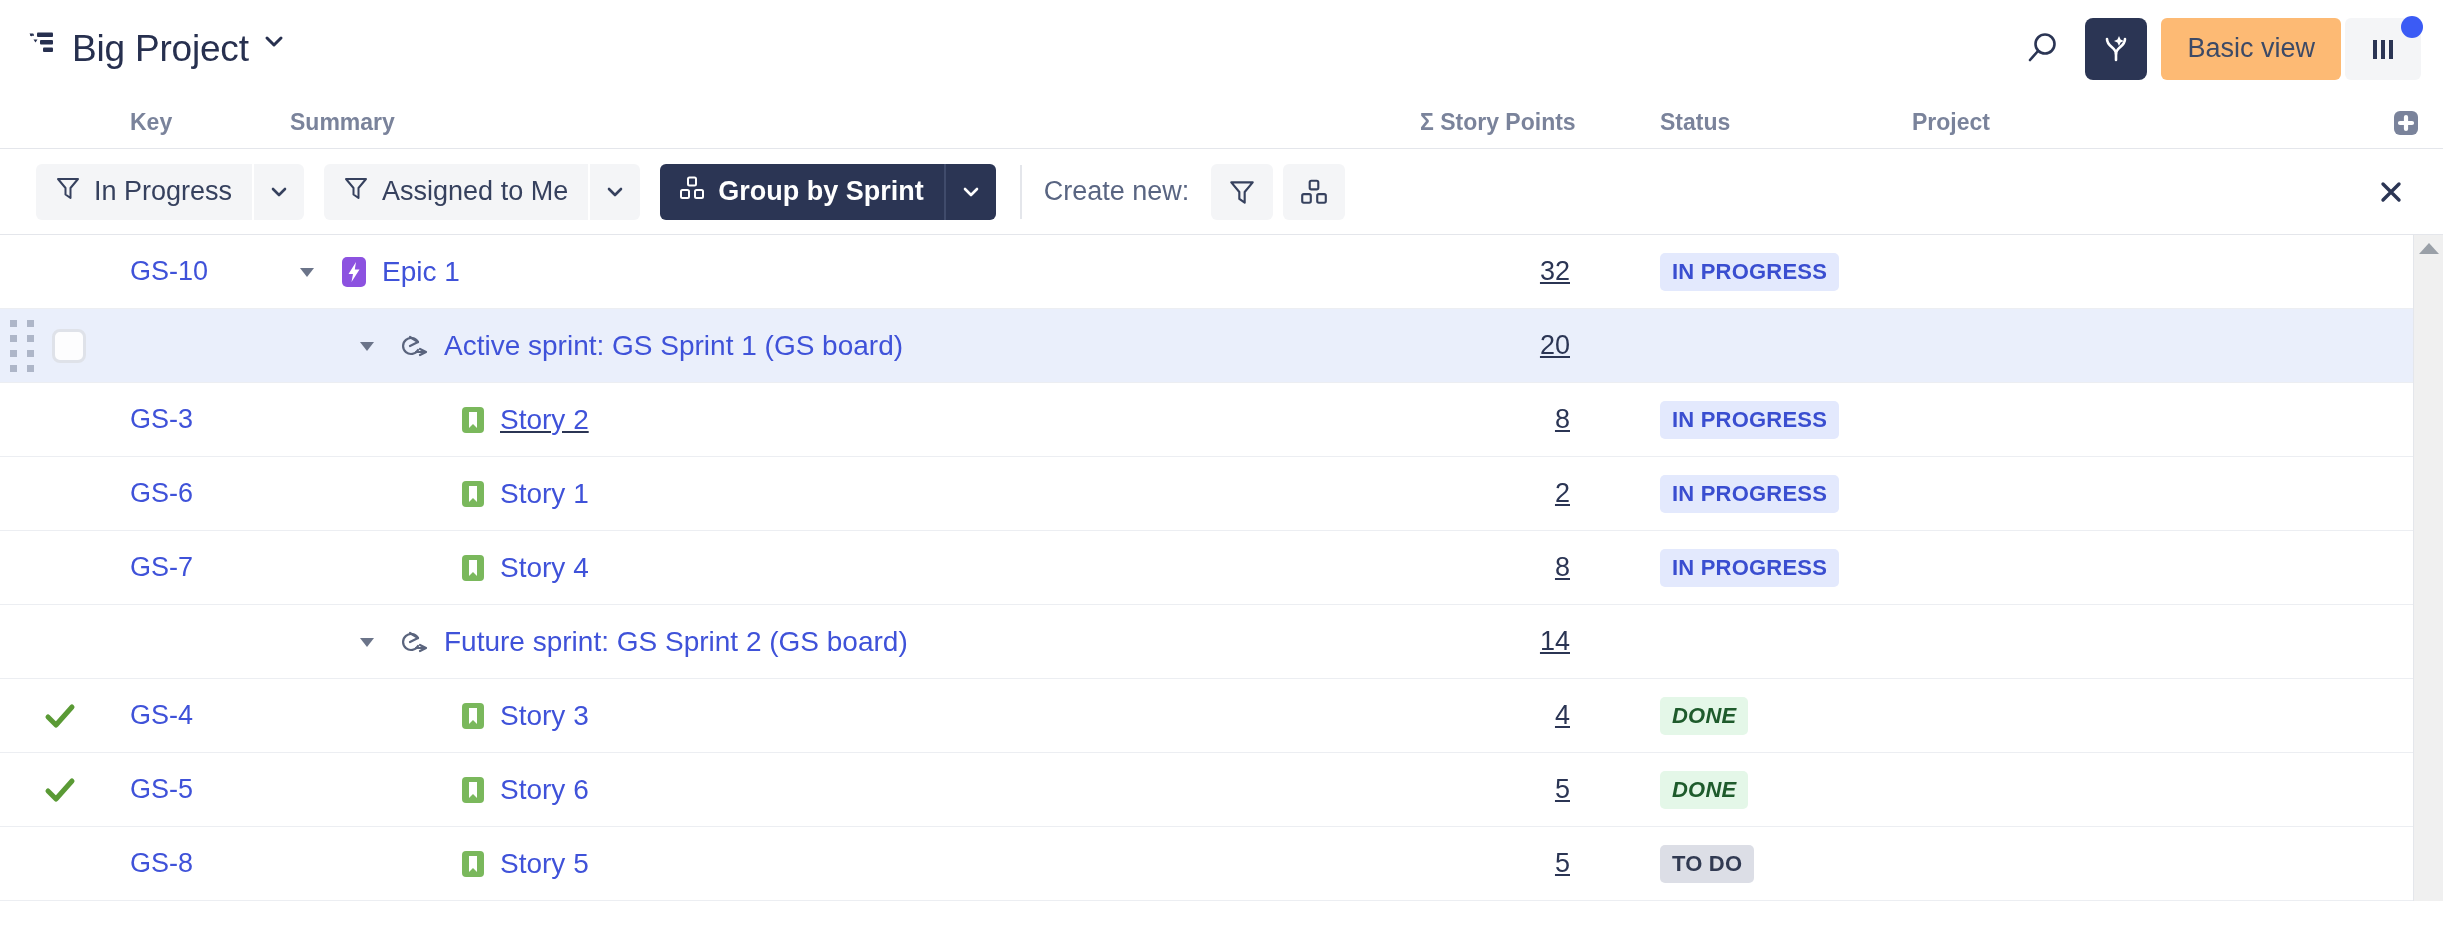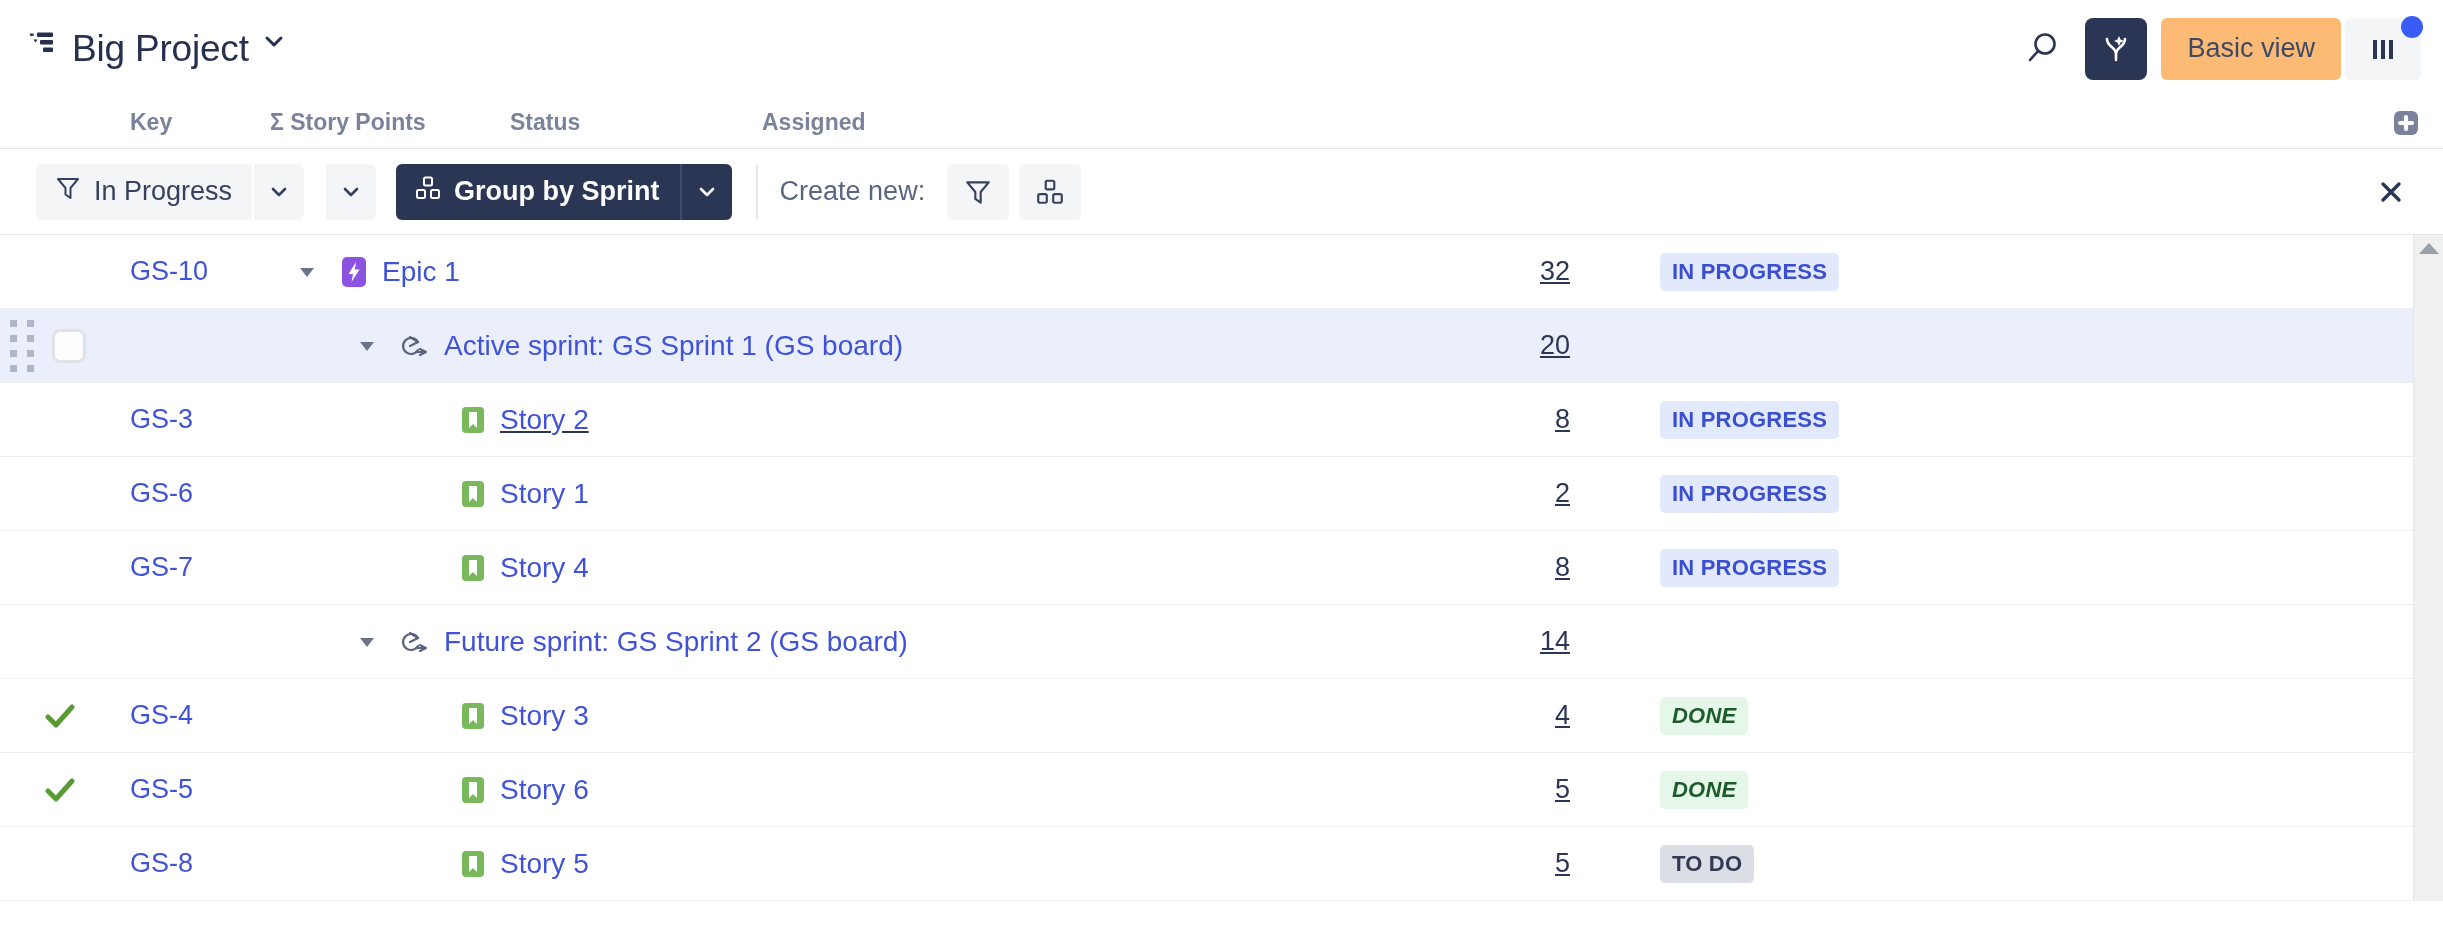--- a/index.html
+++ b/index.html
@@ -361,23 +361,24 @@
       </svg>
       <span class="notif-dot"></span>
     </button>
 
   </div>
 </div>
 
 <div class="col-header">
   <div class="cell c-check"></div>
   <div class="cell c-key">Key</div>
+  <div class="cell c-summary">Summary</div>
   <div class="cell c-points" style="text-align:left;padding-right:0;padding-left:0;">Σ Story Points</div>
   <div class="cell c-status">Status</div>
-  <div class="cell c-progress">Assigned</div>
+  <div class="cell c-progress">Project</div>
   <button class="add-col-btn">
     <svg width="30" height="30" viewBox="0 0 30 30">
       <rect x="3" y="3" width="24" height="24" rx="6" fill="#7a839b"></rect>
       <path d="M15 9 L15 21 M9 15 L21 15" stroke="#ffffff" stroke-width="4.2" stroke-linecap="round"></path>
     </svg>
   </button>
 </div>
 
 <div class="toolbar">
 
@@ -391,20 +392,28 @@
       <span>In Progress</span>
     </button>
     <button class="filter-caret">
       <svg width="24" height="24" viewBox="0 0 24 24">
         <path d="M6 9 L12 15 L18 9" stroke="#36415e" stroke-width="2.6" fill="none" stroke-linecap="round" stroke-linejoin="round"></path>
       </svg>
     </button>
   </div>
 
   <div class="filter-group">
+    <button class="filter-main">
+      <span>
+        <svg width="28" height="28" viewBox="0 0 28 28">
+          <path d="M4 5 L24 5 L16.5 14 L16.5 24 L11.5 20.5 L11.5 14 Z" stroke="#36415e" stroke-width="2" fill="none" stroke-linejoin="round"></path>
+        </svg>
+      </span>
+      <span>Assigned to Me</span>
+    </button>
     <button class="filter-caret">
       <svg width="24" height="24" viewBox="0 0 24 24">
         <path d="M6 9 L12 15 L18 9" stroke="#36415e" stroke-width="2.6" fill="none" stroke-linecap="round" stroke-linejoin="round"></path>
       </svg>
     </button>
   </div>
 
   <div class="filter-group active">
     <button class="filter-main">
       <span>

